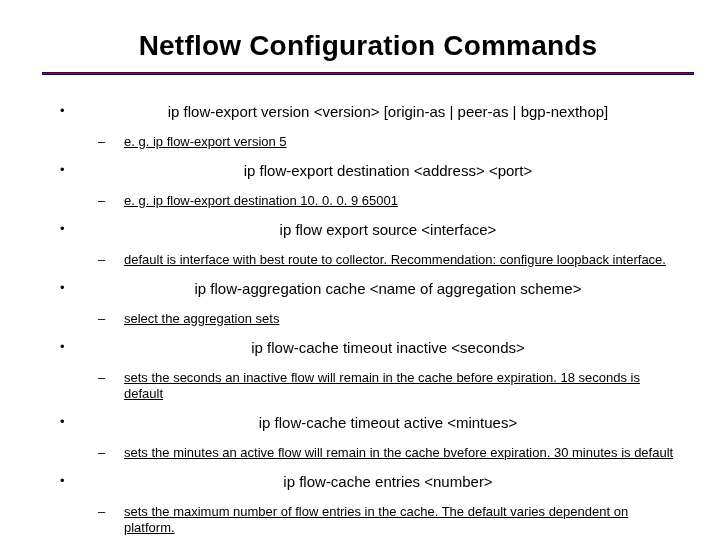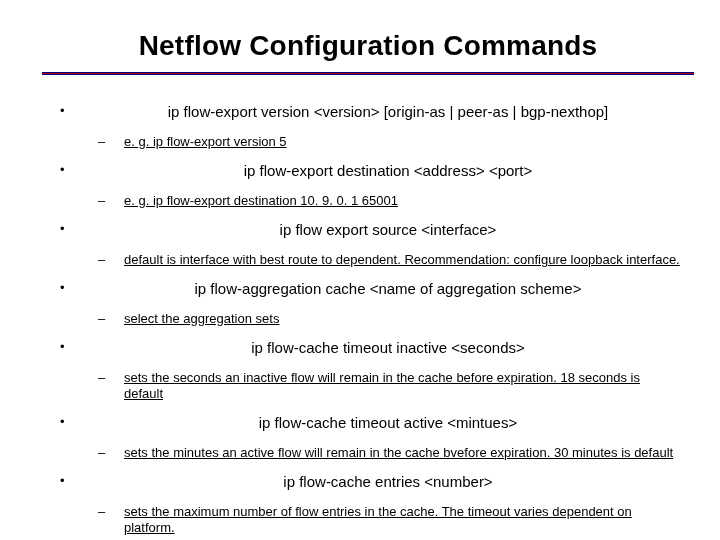--- a/index.html
+++ b/index.html
@@ -87,32 +87,32 @@
     </div>
   </div>
 
   <div class="item">
     <div class="b-row">
       <div class="b-bullet">•</div>
       <div class="b-text">ip flow-export destination &lt;address&gt; &lt;port&gt;</div>
     </div>
     <div class="s-row">
       <div class="s-bullet">–</div>
-      <div class="s-text">e. g. ip flow-export destination 10. 9. 0. 1 65001</div>
+      <div class="s-text">e. g. ip flow-export destination 10. 0. 0. 9 65001</div>
     </div>
   </div>
 
   <div class="item">
     <div class="b-row">
       <div class="b-bullet">•</div>
       <div class="b-text">ip flow export source &lt;interface&gt;</div>
     </div>
     <div class="s-row">
       <div class="s-bullet">–</div>
-      <div class="s-text">default is interface with best route to dependent. Recommendation: configure loopback interface.</div>
+      <div class="s-text">default is interface with best route to collector. Recommendation: configure loopback interface.</div>
     </div>
   </div>
 
   <div class="item">
     <div class="b-row">
       <div class="b-bullet">•</div>
       <div class="b-text">ip flow-aggregation cache &lt;name of aggregation scheme&gt;</div>
     </div>
     <div class="s-row">
       <div class="s-bullet">–</div>
@@ -142,17 +142,17 @@
     </div>
   </div>
 
   <div class="item">
     <div class="b-row">
       <div class="b-bullet">•</div>
       <div class="b-text">ip flow-cache entries &lt;number&gt;</div>
     </div>
     <div class="s-row">
       <div class="s-bullet">–</div>
-      <div class="s-text">sets the maximum number of flow entries in the cache. The timeout varies dependent on platform.</div>
+      <div class="s-text">sets the maximum number of flow entries in the cache. The default varies dependent on platform.</div>
     </div>
   </div>
 
 </div>
 
 </body></html>

